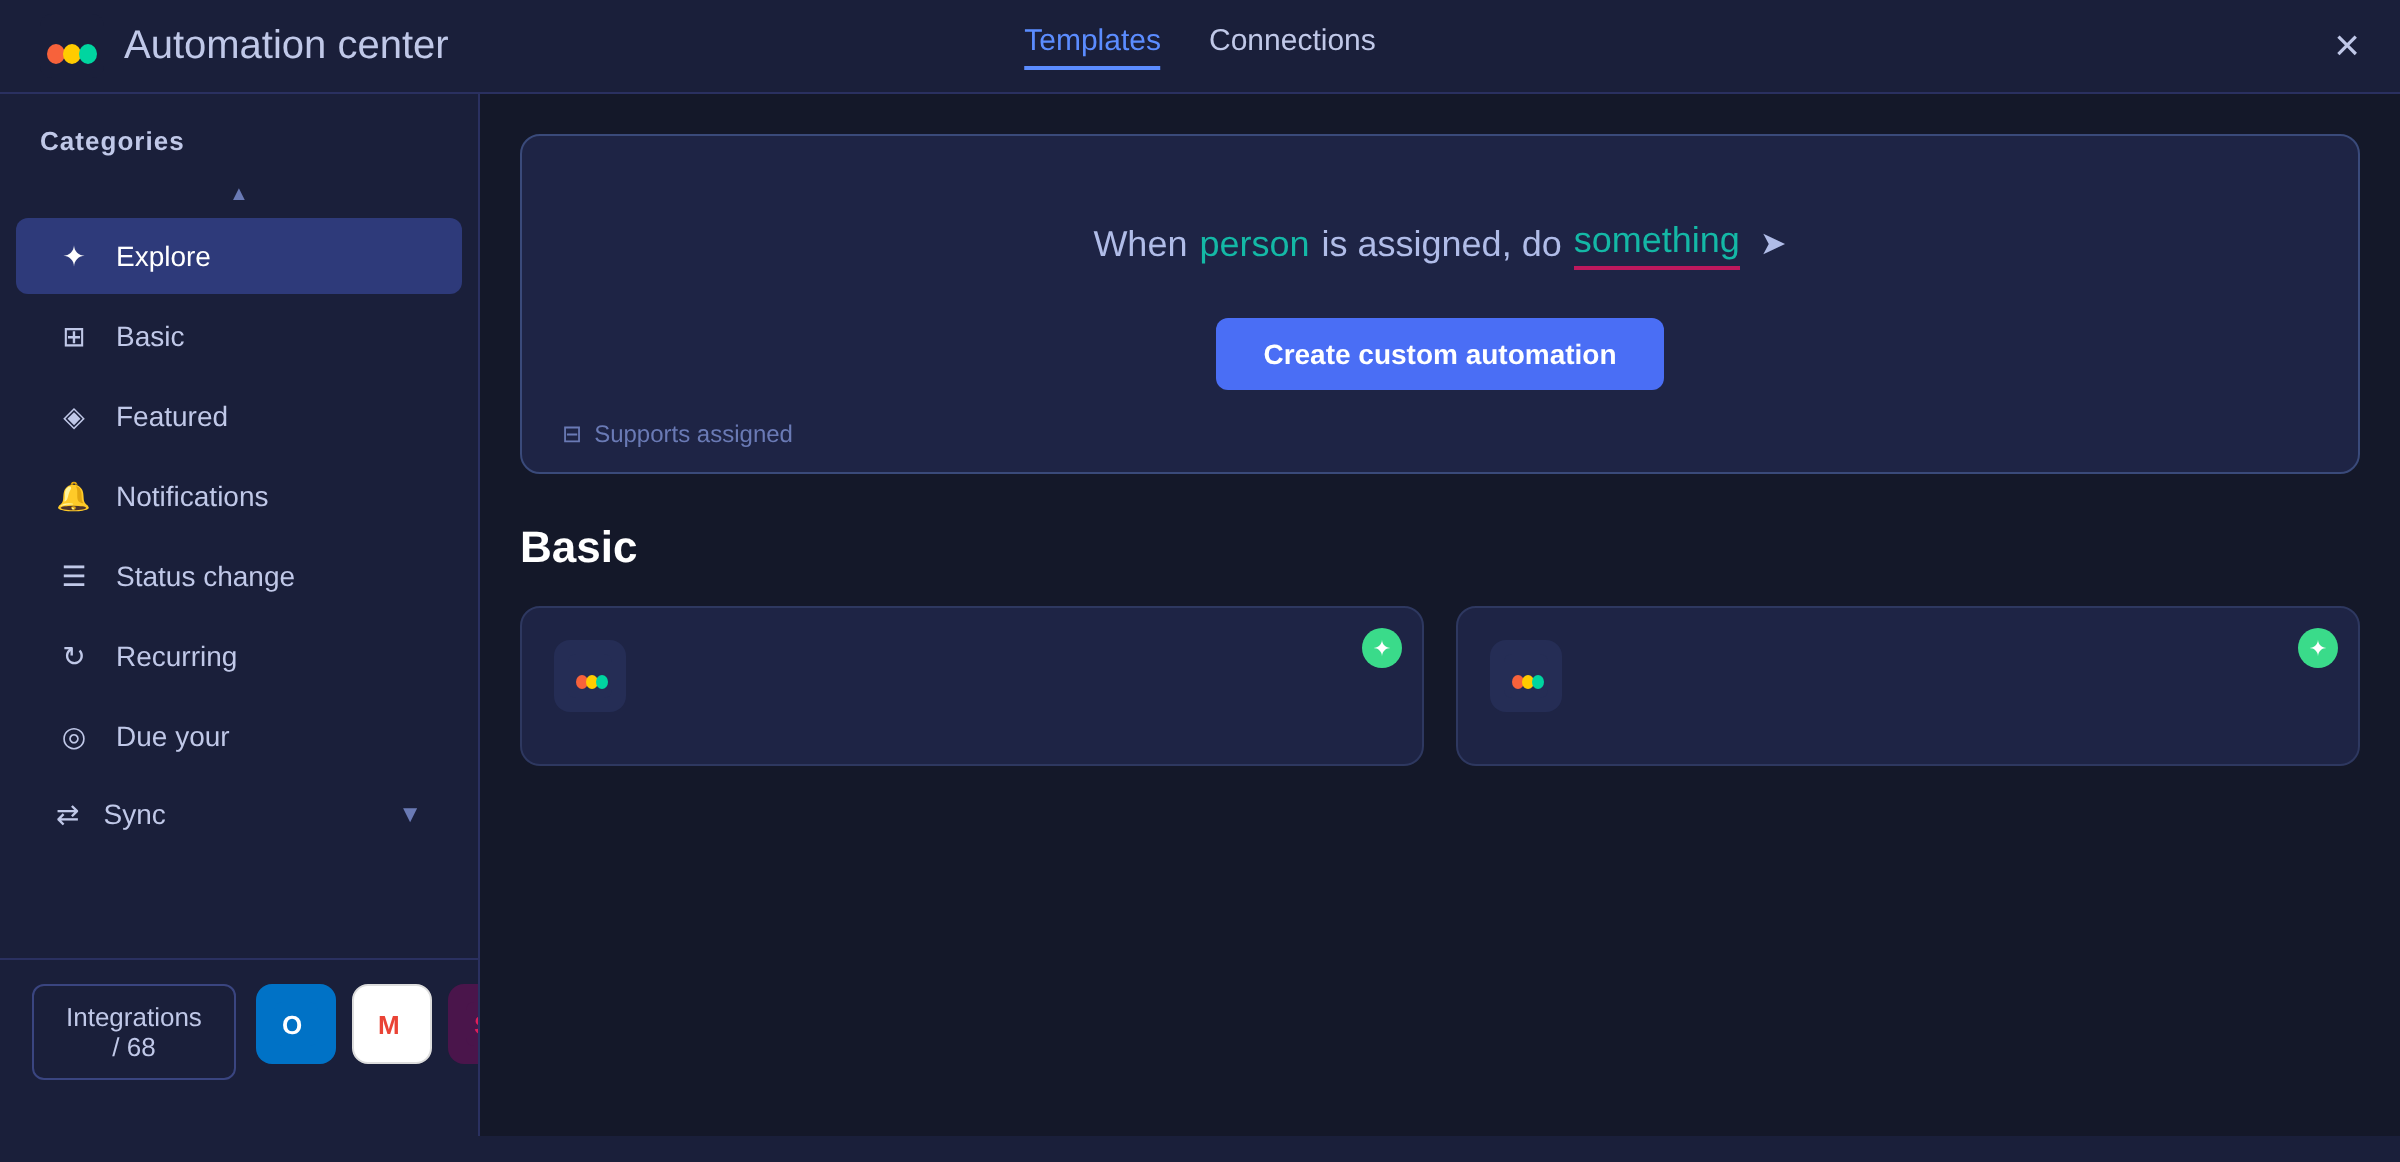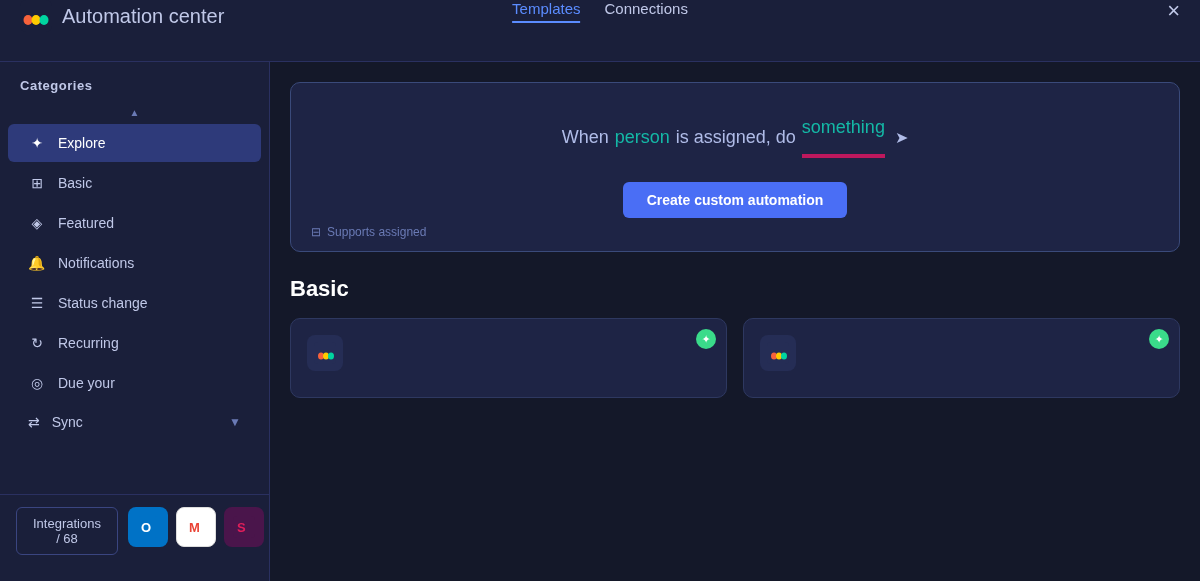--- a/index.html
+++ b/index.html
@@ -8,24 +8,24 @@
       height: 581px;
       background: #1a1f3a;
       font-family: -apple-system, BlinkMacSystemFont, 'Segoe UI', sans-serif;
       color: #fff;
       overflow: hidden;
     }
 
     
     .header {
       display: flex;
-      align-items: flex-start;
+      align-items: center;
       background: #1a1f3a;
       padding: 0 20px;
-      height: 62px;
+      height: 47px;
       border-bottom: 1px solid #2a3060;
       position: relative;
     }
     .logo-area {
       display: flex;
       align-items: center;
       gap: 10px;
     }
     .logo-icon {
       width: 32px;
@@ -71,21 +71,21 @@
     }
 
     
     .main-layout {
       display: flex;
       height: calc(581px - 60px);
     }
 
     
     .sidebar {
-      width: 270px;
+      width: 240px;
       background: #1a1f3a;
       border-right: 1px solid #2a3060;
       display: flex;
       flex-direction: column;
       padding: 16px 0;
       overflow: hidden;
     }
     .sidebar-categories-label {
       font-size: 13px;
       font-weight: 700;
@@ -257,22 +257,22 @@
     .automation-sentence .bold-word {
       font-weight: 400;
       color: #14b8a6;
     }
     .underline-group {
       display: flex;
       flex-direction: column;
       align-items: center;
     }
     .underline-group .bold-word {
-      border-bottom: 4px solid #be185d;
-      padding-bottom: 16px;
+      border-bottom: 2px solid #be185d;
+      padding-bottom: 2px;
     }
     .arrow-icon {
       color: #b0bce8;
       font-size: 16px;
       margin-left: 4px;
     }
     .create-btn {
       background: #4a6ef5;
       color: #fff;
       border: none;

